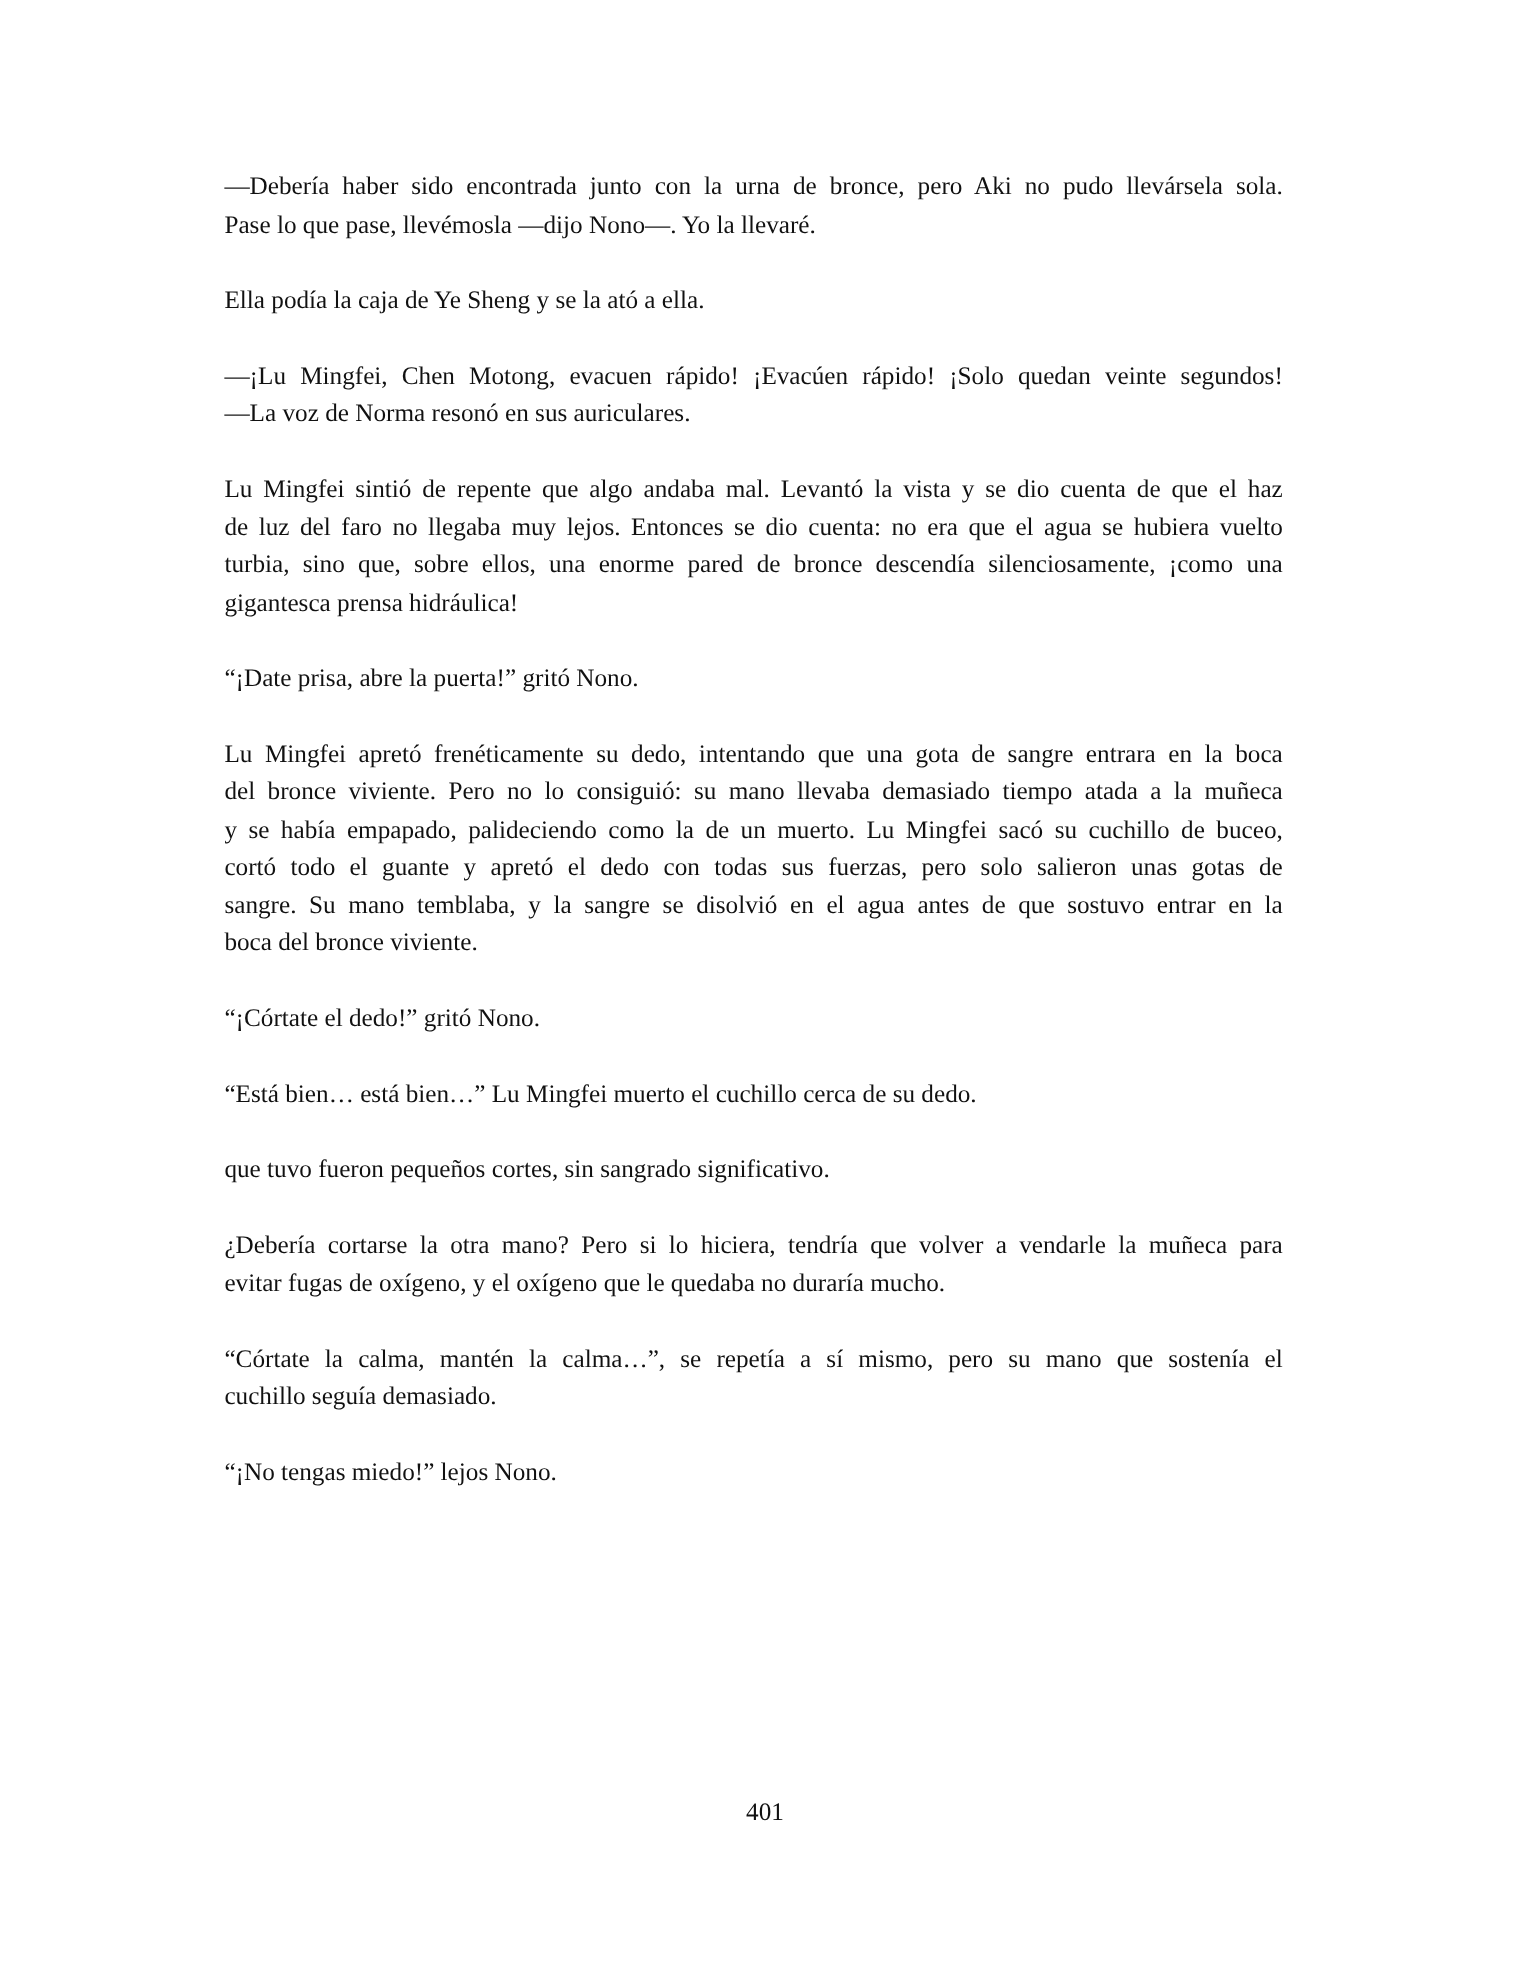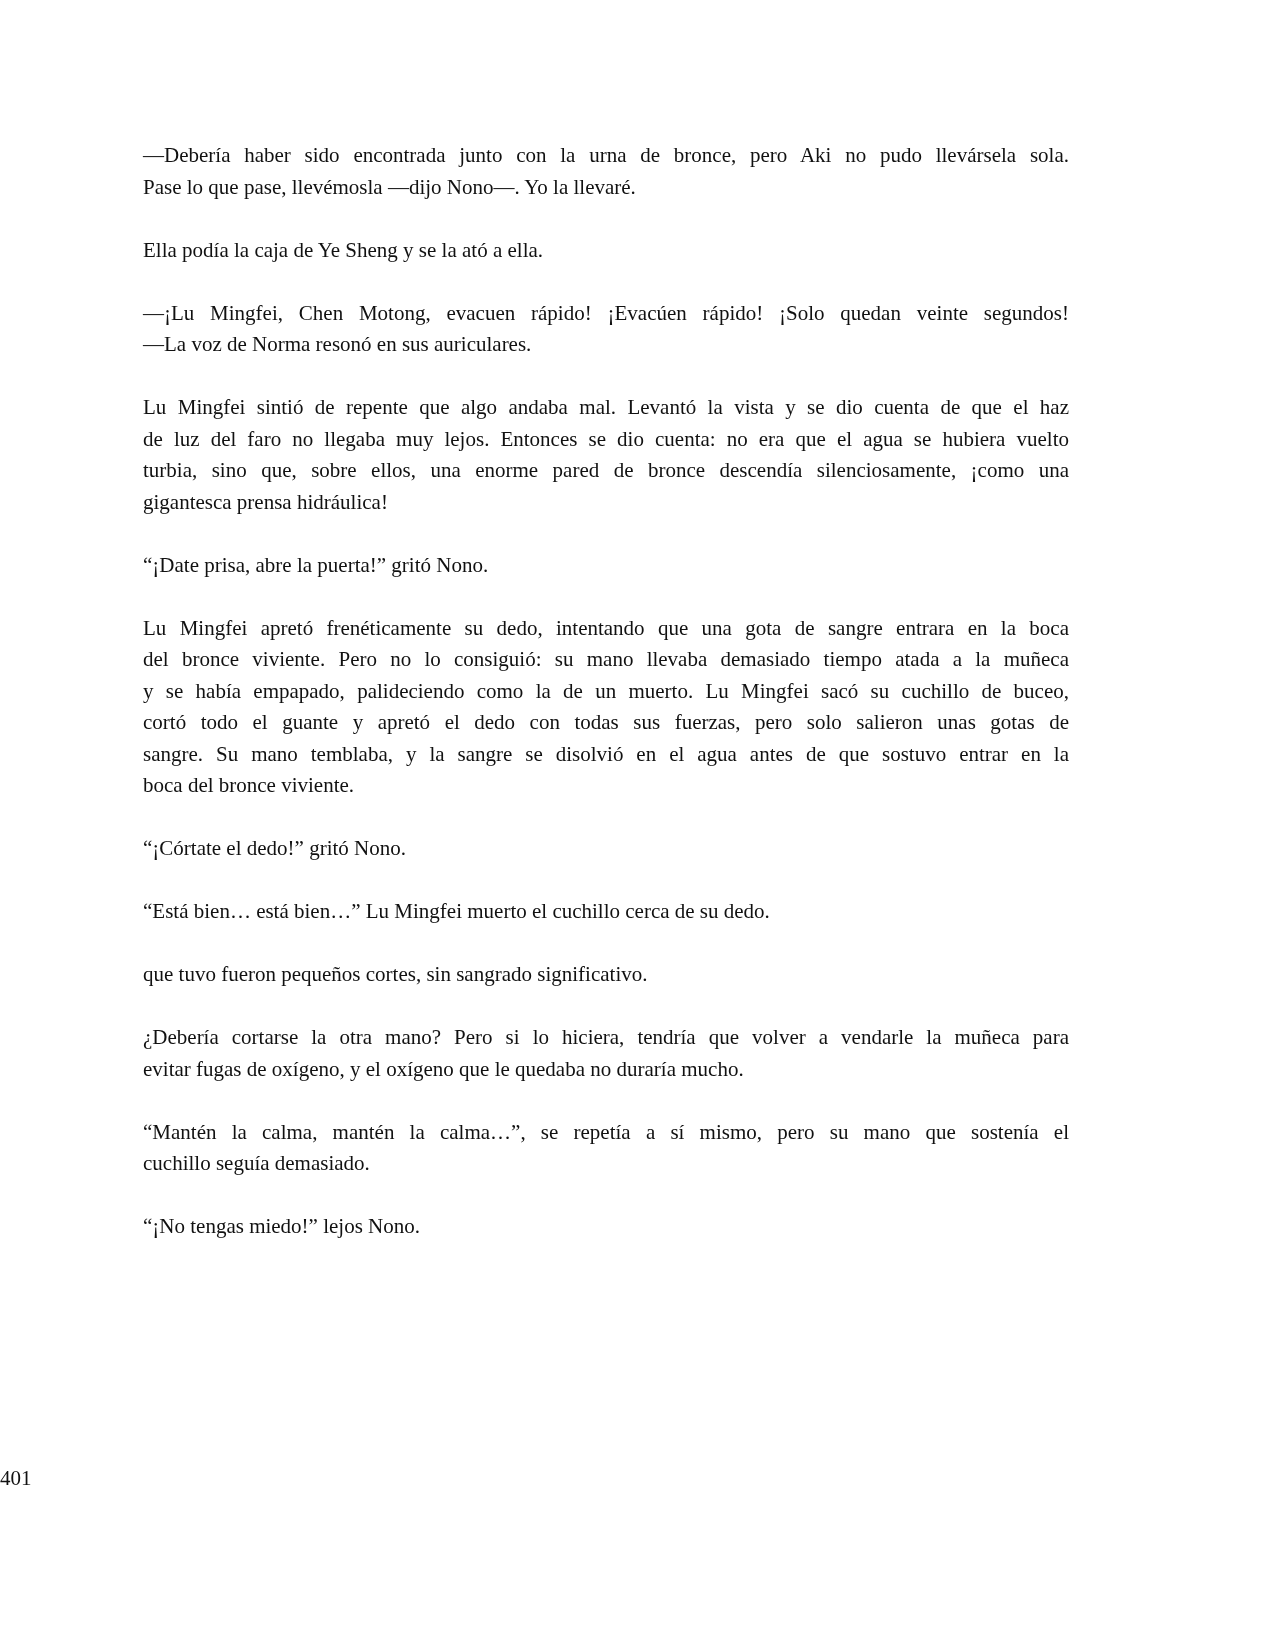--- a/index.html
+++ b/index.html
@@ -3,24 +3,24 @@
 <meta charset="utf-8">
 <style>
   html, body { margin: 0; padding: 0; background: #ffffff; }
   body { width: 1275px; height: 1650px; position: relative; overflow: hidden; }
   .page {
     position: absolute; left: 143px; top: 140px; width: 926px;
     font-family: "Liberation Serif", "DejaVu Serif", serif;
     font-size: 21px; line-height: 31.5px; color: #111111;
   }
   .para { margin: 0 0 31.5px 0; text-align: justify; }
-  .line { display: block; text-align: justify; text-align-last: justify; white-space: nowrap; }
+  .line { display: block; text-align: justify; text-align-last: justify; white-space: nowrap; margin-left: 44px; }
   .line.last { text-align-last: left; }
   .folio {
-    position: absolute; left: 0; width: 1275px; top: 1466px; 
+    position: absolute; left: 0; width: 1275px; top: 1498px; text-align: center;
     font-family: "Liberation Serif", "DejaVu Serif", serif; font-size: 21px; color: #111111;
   }
 </style>
 </head>
 <body>
 
 <div class="page">
   <p class="para">
     <span class="line">—Debería haber sido encontrada junto con la urna de bronce, pero Aki no pudo llevársela sola.</span>
     <span class="line last">Pase lo que pase, llevémosla —dijo Nono—. Yo la llevaré.</span>
@@ -56,21 +56,21 @@
     <span class="line last">“Está bien… está bien…” Lu Mingfei muerto el cuchillo cerca de su dedo.</span>
   </p>
   <p class="para">
     <span class="line last">que tuvo fueron pequeños cortes, sin sangrado significativo.</span>
   </p>
   <p class="para">
     <span class="line">¿Debería cortarse la otra mano? Pero si lo hiciera, tendría que volver a vendarle la muñeca para</span>
     <span class="line last">evitar fugas de oxígeno, y el oxígeno que le quedaba no duraría mucho.</span>
   </p>
   <p class="para">
-    <span class="line">“Mantén la calma, mantén la calma…”, se repetía a sí mismo, pero su mano que sostenía el</span>
+    <span class="line">“Córtate la calma, mantén la calma…”, se repetía a sí mismo, pero su mano que sostenía el</span>
     <span class="line last">cuchillo seguía demasiado.</span>
   </p>
   <p class="para">
     <span class="line last">“¡No tengas miedo!” lejos Nono.</span>
   </p>
 </div>
 
 <div class="folio">401</div>
 
 </body></html>

